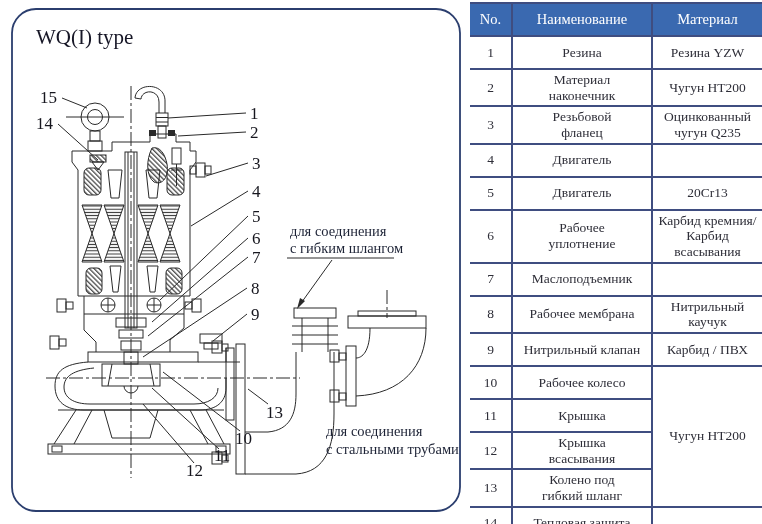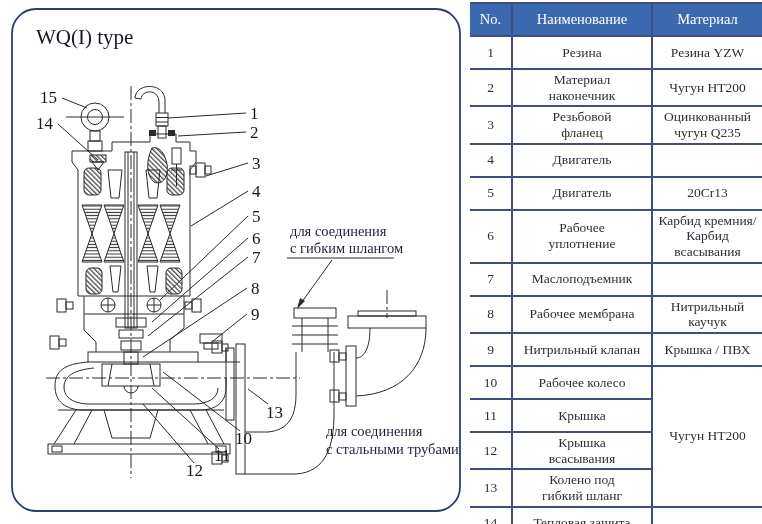--- a/index.html
+++ b/index.html
@@ -303,21 +303,21 @@
       </tr>
       <tr>
         <td class="v">8</td>
         <td class="v">Рабочее мембрана</td>
         <td>Нитрильный
 каучук</td>
       </tr>
       <tr>
         <td class="v">9</td>
         <td class="v">Нитрильный клапан</td>
-        <td>Крышка / ПВХ</td>
+        <td>Карбид / ПВХ</td>
       </tr>
       <tr>
         <td class="v">10</td>
         <td class="v">Рабочее колесо</td>
         <td rowspan="4">Чугун HT200</td>
       </tr>
       <tr>
         <td class="v">11</td>
         <td class="v">Крышка</td>
       </tr>

